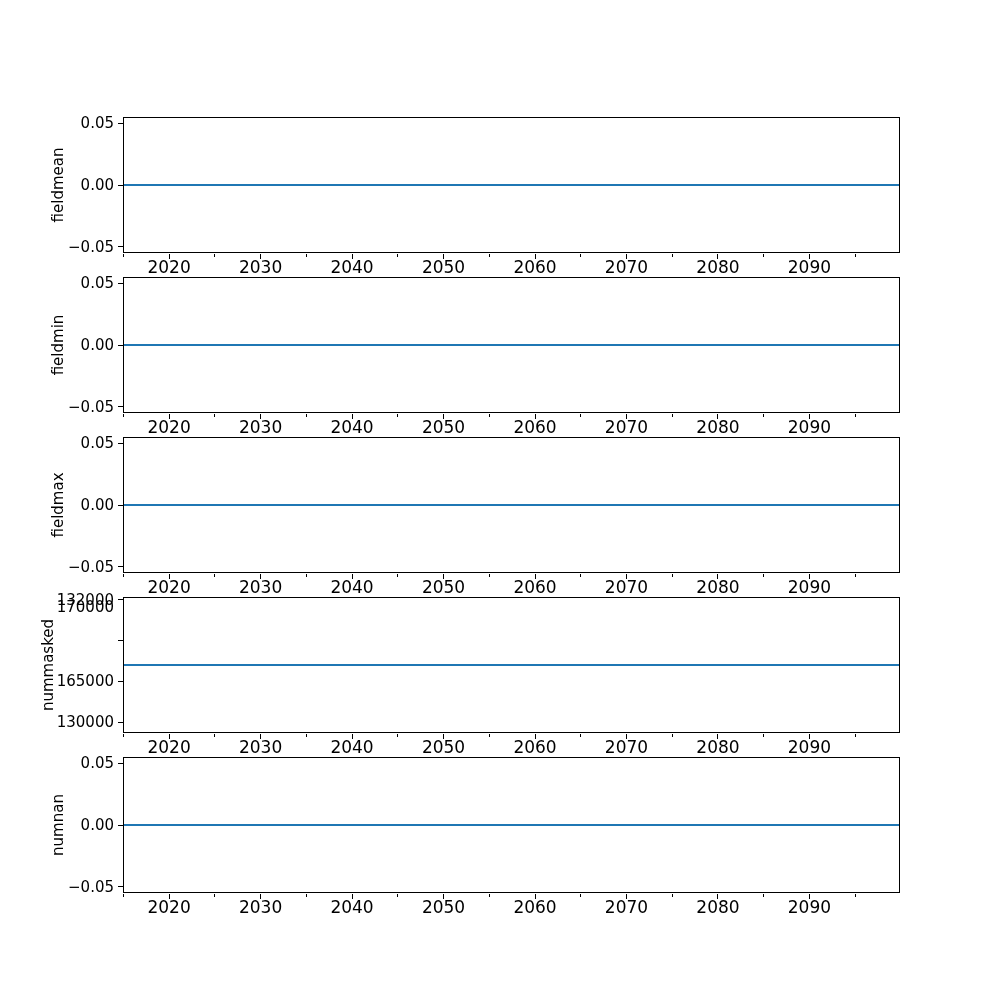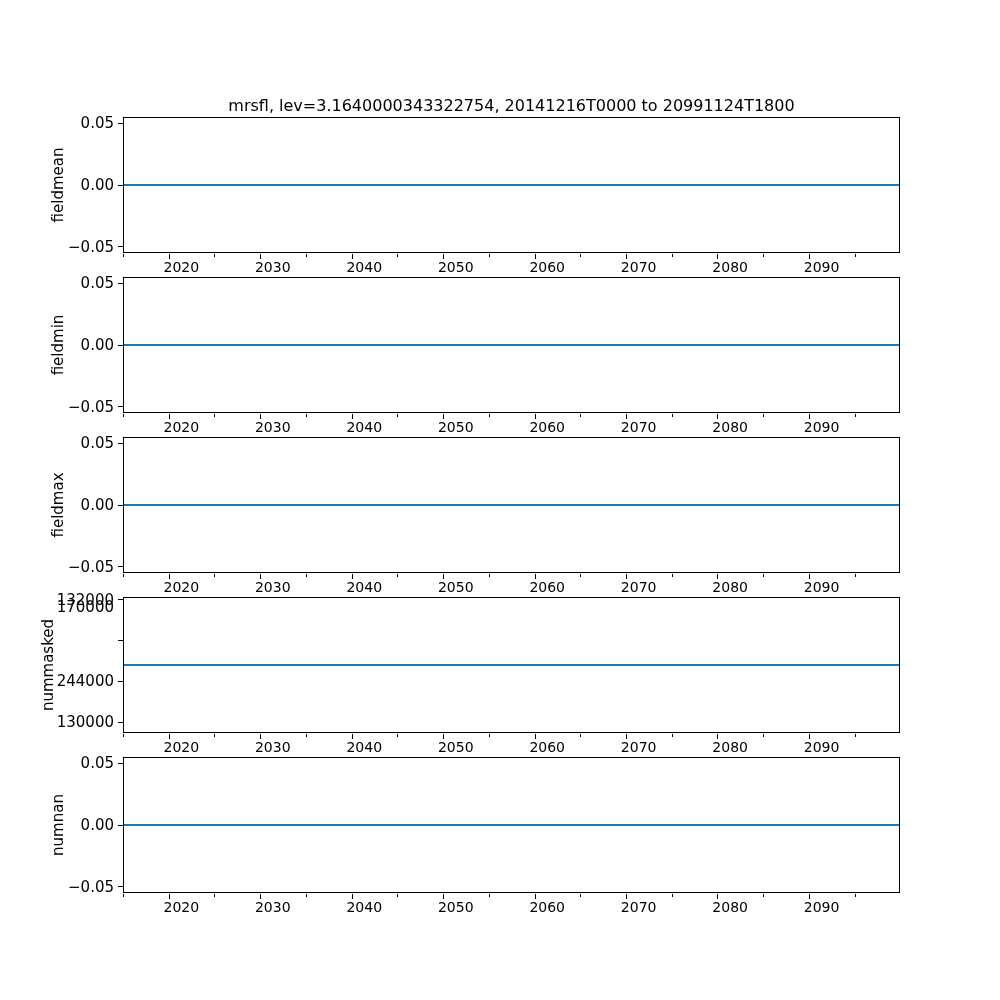--- a/index.html
+++ b/index.html
@@ -51,38 +51,37 @@
   }
   .y-tick-label {
     position: absolute;
     text-align: right;
     font-size: 15px;
     line-height: 17px;
     white-space: nowrap;
   }
   .x-tick-label {
     position: absolute;
-    text-align: right;
-    font-size: 14px;
+    text-align: center;
+    font-size: 17px;
     line-height: 17px;
     white-space: nowrap;
   }
   .y-axis-label {
     position: absolute;
     font-size: 15px;
     line-height: 17px;
     white-space: nowrap;
     transform: translate(-50%, -50%) rotate(-90deg);
   }
 </style>
 </head>
 <body>
 
 <div class="figure">
-  <div class="chart-title">mrsfl, lev=3.1640000343322754, 20141216T0000 to 20991124T1800</div>
 
   <div id="plots">
       <div class="plot-box" style="left: 123px; top: 117px; width: 777px; height: 136px;"></div>
       <div class="series-line" style="left: 124px; width: 775px; top: 184px; background: rgb(31, 119, 180);"></div>
       <div class="tick-mark" style="left: 118px; top: 122.682px; width: 5px; height: 1px;"></div>
       <div class="y-tick-label" style="left: 24px; width: 90px; top: 115.182px;">0.05</div>
       <div class="tick-mark" style="left: 118px; top: 184.5px; width: 5px; height: 1px;"></div>
       <div class="y-tick-label" style="left: 24px; width: 90px; top: 177px;">0.00</div>
       <div class="tick-mark" style="left: 118px; top: 246.318px; width: 5px; height: 1px;"></div>
       <div class="y-tick-label" style="left: 24px; width: 90px; top: 238.818px;">−0.05</div>
@@ -180,21 +179,21 @@
       <div class="tick-mark" style="left: 671.736px; top: 574px; width: 1px; height: 3px;"></div>
       <div class="tick-mark" style="left: 763.211px; top: 574px; width: 1px; height: 3px;"></div>
       <div class="tick-mark" style="left: 854.686px; top: 574px; width: 1px; height: 3px;"></div>
       <div class="plot-box" style="left: 123px; top: 597px; width: 777px; height: 136px;"></div>
       <div class="series-line" style="left: 124px; width: 775px; top: 664px; background: rgb(31, 119, 180);"></div>
       <div class="tick-mark" style="left: 118px; top: 599.35px; width: 5px; height: 1px;"></div>
       <div class="y-tick-label" style="left: 24px; width: 90px; top: 591.85px;">132000</div>
       <div class="tick-mark" style="left: 118px; top: 640.069px; width: 5px; height: 1px;"></div>
       <div class="y-tick-label" style="left: 24px; width: 90px; top: 599px;">170000</div>
       <div class="tick-mark" style="left: 118px; top: 680.787px; width: 5px; height: 1px;"></div>
-      <div class="y-tick-label" style="left: 24px; width: 90px; top: 673.287px;">244000</div>
+      <div class="y-tick-label" style="left: 24px; width: 90px; top: 673.287px;">165000</div>
       <div class="tick-mark" style="left: 118px; top: 721.506px; width: 5px; height: 1px;"></div>
       <div class="y-tick-label" style="left: 24px; width: 90px; top: 714.006px;">130000</div>
       <div class="y-axis-label" style="left: 48.4px; top: 665px;">nummasked</div>
       <div class="tick-mark" style="left: 168.622px; top: 734px; width: 1px; height: 5px;"></div>
       <div class="x-tick-label" style="left: 139.122px; width: 60px; top: 739px;">2020</div>
       <div class="tick-mark" style="left: 260.097px; top: 734px; width: 1px; height: 5px;"></div>
       <div class="x-tick-label" style="left: 230.597px; width: 60px; top: 739px;">2030</div>
       <div class="tick-mark" style="left: 351.572px; top: 734px; width: 1px; height: 5px;"></div>
       <div class="x-tick-label" style="left: 322.072px; width: 60px; top: 739px;">2040</div>
       <div class="tick-mark" style="left: 443.048px; top: 734px; width: 1px; height: 5px;"></div>

